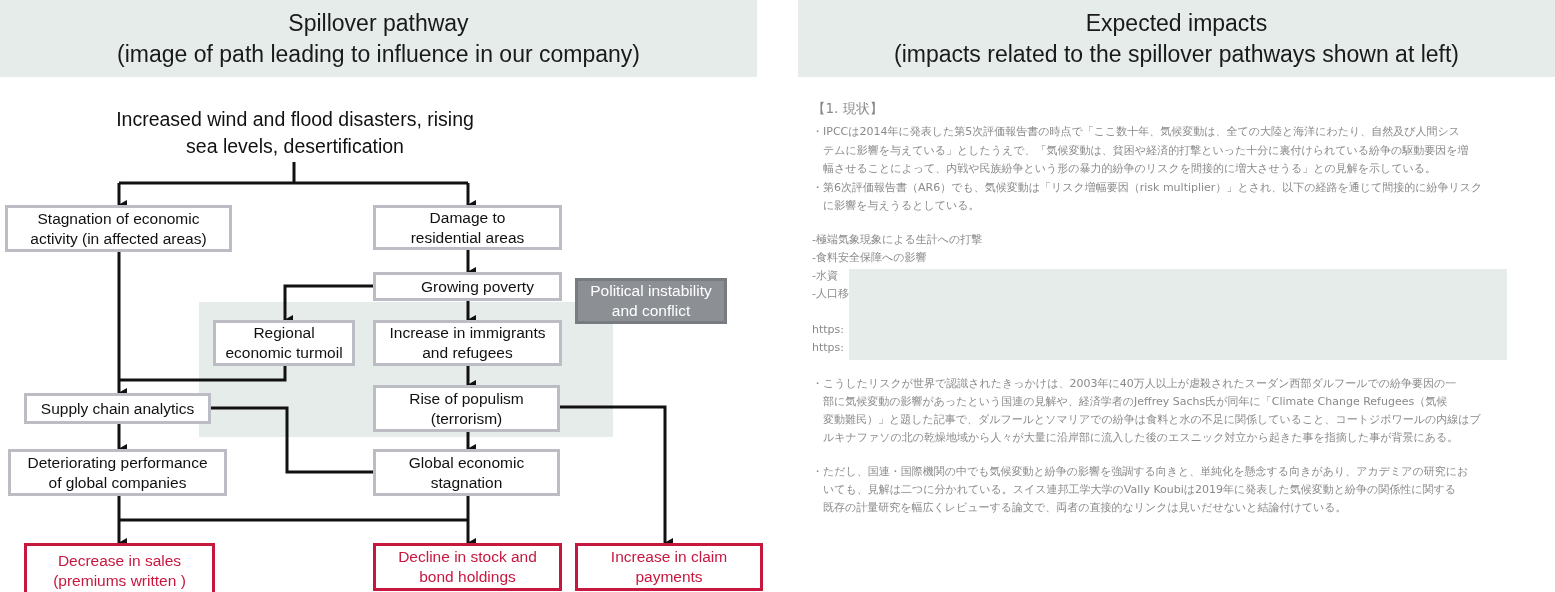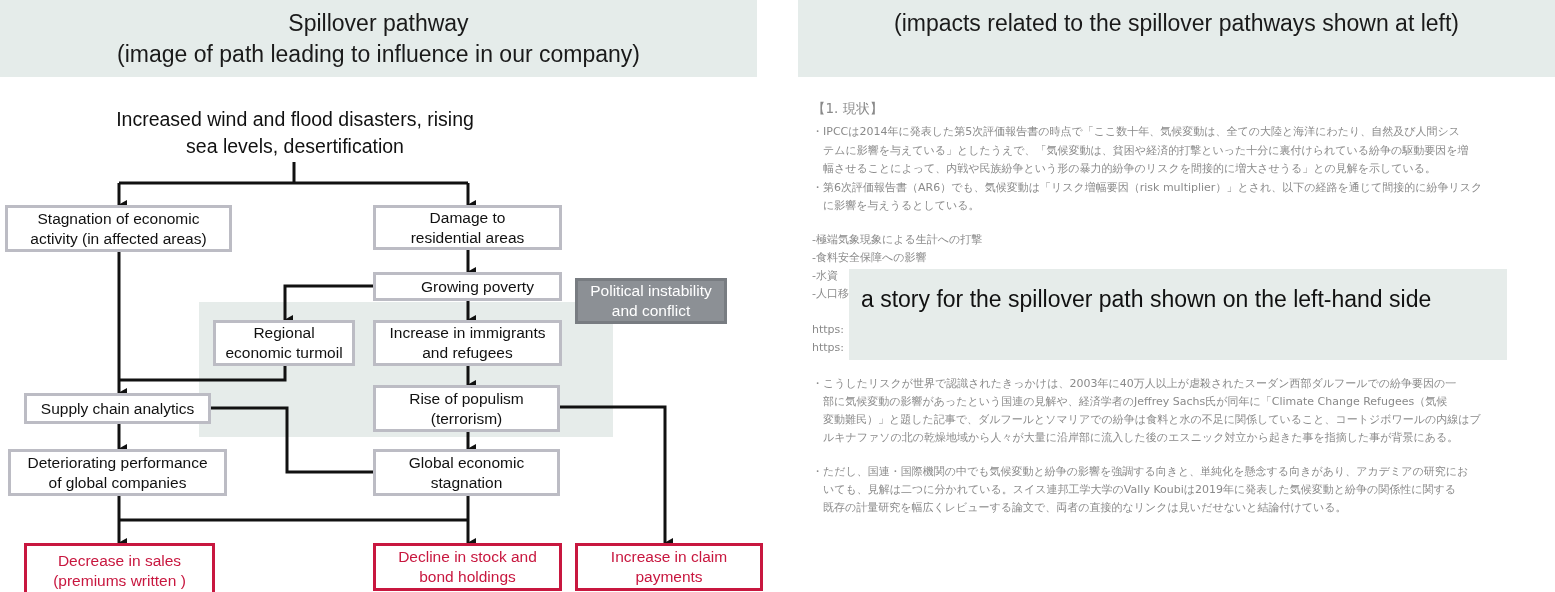--- a/index.html
+++ b/index.html
@@ -21,20 +21,21 @@
 </style>
 </head>
 <body>
 
 <div class="hdr" id="hdr-left">
   <div>Spillover pathway</div>
   <div>(image of path leading to influence in our company)</div>
 </div>
 
 <div class="hdr" id="hdr-right">
+  <div>Expected impacts</div>
   <div>(impacts related to the spillover pathways shown at left)</div>
 </div>
 
 <div class="shade"></div>
 
 <div class="top-title">
   <div>Increased wind and flood disasters, rising</div>
   <div>sea levels, desertification</div>
 </div>
 
@@ -171,14 +172,13 @@
 <div class="jp" style="top:338px;">https:</div>
 <div class="jp" style="top:374px;">・こうしたリスクが世界で認識されたきっかけは、2003年に40万人以上が虐殺されたスーダン西部ダルフールでの紛争要因の一</div>
 <div class="jp" style="top:392px;">　部に気候変動の影響があったという国連の見解や、経済学者のJeffrey Sachs氏が同年に「Climate Change Refugees（気候</div>
 <div class="jp" style="top:410px;">　変動難民）」と題した記事で、ダルフールとソマリアでの紛争は食料と水の不足に関係していること、コートジボワールの内線はブ</div>
 <div class="jp" style="top:428px;">　ルキナファソの北の乾燥地域から人々が大量に沿岸部に流入した後のエスニック対立から起きた事を指摘した事が背景にある。</div>
 <div class="jp" style="top:462px;">・ただし、国連・国際機関の中でも気候変動と紛争の影響を強調する向きと、単純化を懸念する向きがあり、アカデミアの研究にお</div>
 <div class="jp" style="top:480px;">　いても、見解は二つに分かれている。スイス連邦工学大学のVally Koubiは2019年に発表した気候変動と紛争の関係性に関する</div>
 <div class="jp" style="top:498px;">　既存の計量研究を幅広くレビューする論文で、両者の直接的なリンクは見いだせないと結論付けている。</div>
 
 <div class="callout">
-  <div>a story for the spillover path shown on the left-hand side</div>
 </div>
 
 </body></html>

